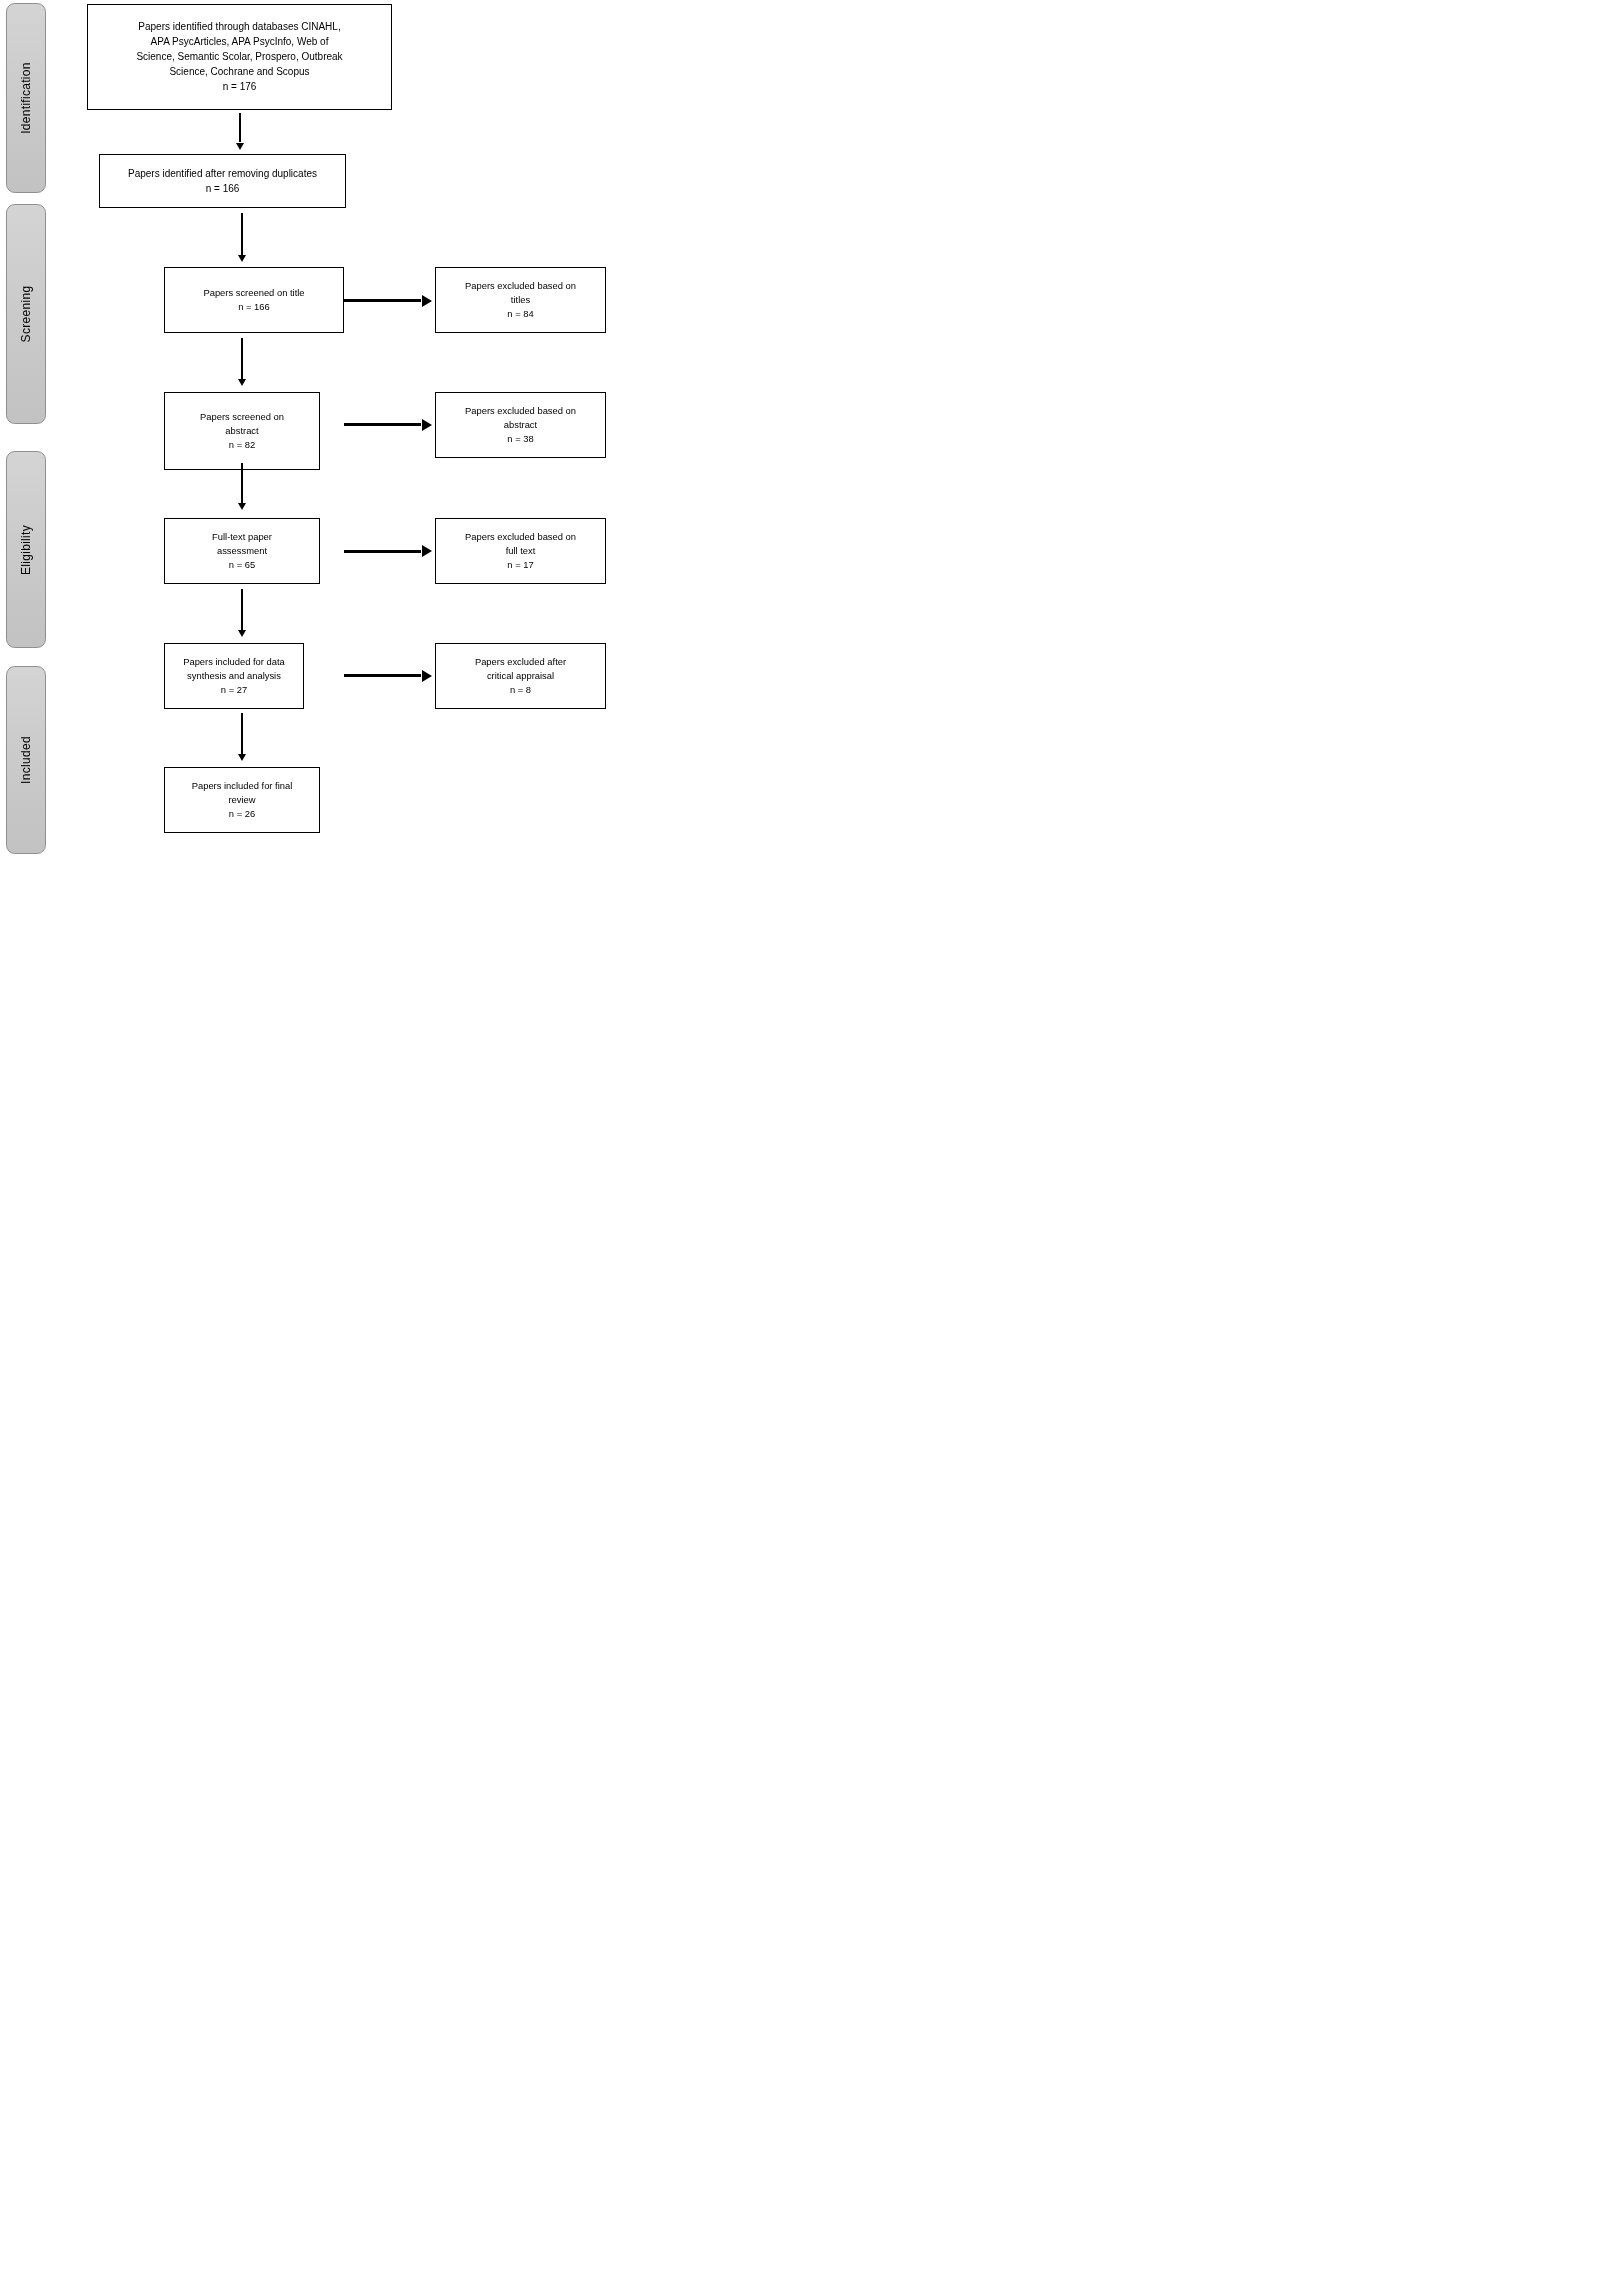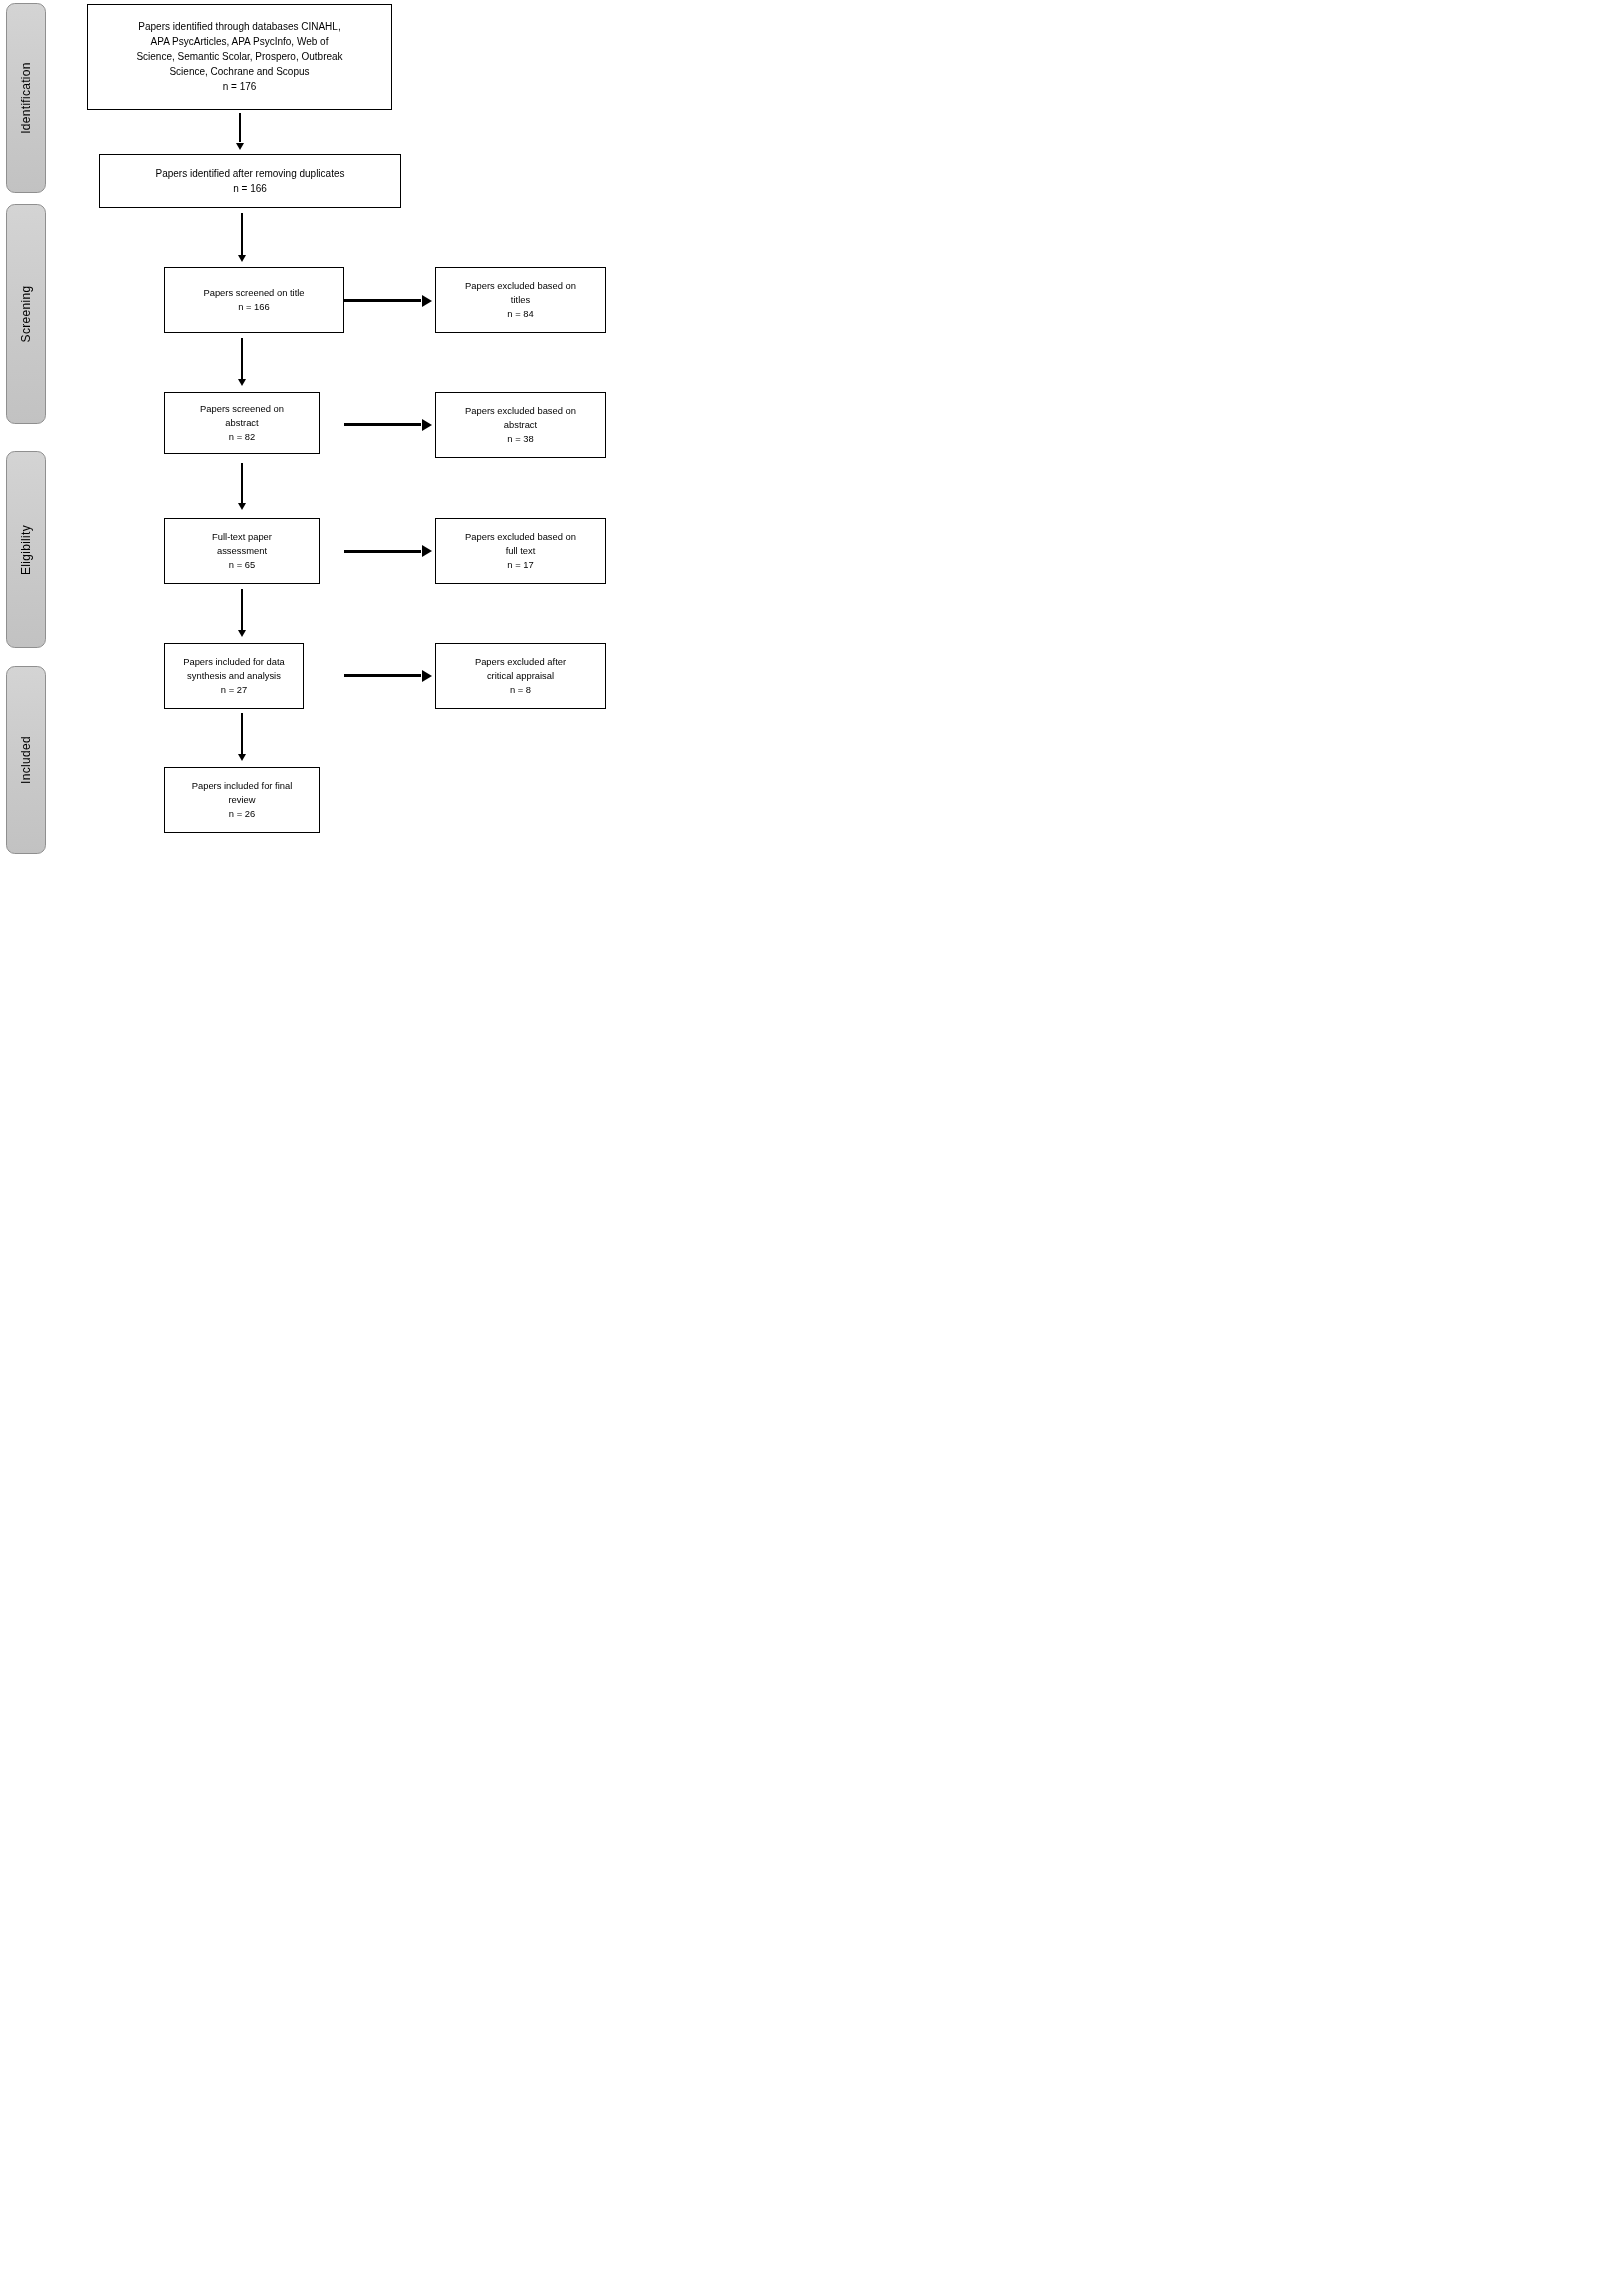--- a/index.html
+++ b/index.html
@@ -99,31 +99,31 @@
   </div>
 
   <div class="fbox big" style="left:87px;top:3.9px;width:305px;height:106px">
     <div class="txt">Papers identified through databases CINAHL,
 APA PsycArticles, APA PsycInfo, Web of
 Science, Semantic Scolar, Prospero, Outbreak
 Science, Cochrane and Scopus
 n = 176</div>
   </div>
 
-  <div class="fbox big" style="left:99px;top:154px;width:302px;height:54px">
+  <div class="fbox big" style="left:99px;top:154px;width:247px;height:54px">
     <div class="txt">Papers identified after removing duplicates
 n = 166</div>
   </div>
 
   <div class="fbox mid" style="left:164px;top:267px;width:180px;height:66px">
     <div class="txt">Papers screened on title
 n = 166</div>
   </div>
 
-  <div class="fbox mid" style="left:164px;top:392px;width:156px;height:62px">
+  <div class="fbox mid" style="left:164px;top:392px;width:156px;height:78px">
     <div class="txt">Papers screened on
 abstract
 n = 82</div>
   </div>
 
   <div class="fbox mid" style="left:164px;top:518px;width:156px;height:66px">
     <div class="txt">Full-text paper
 assessment
 n = 65</div>
   </div>

